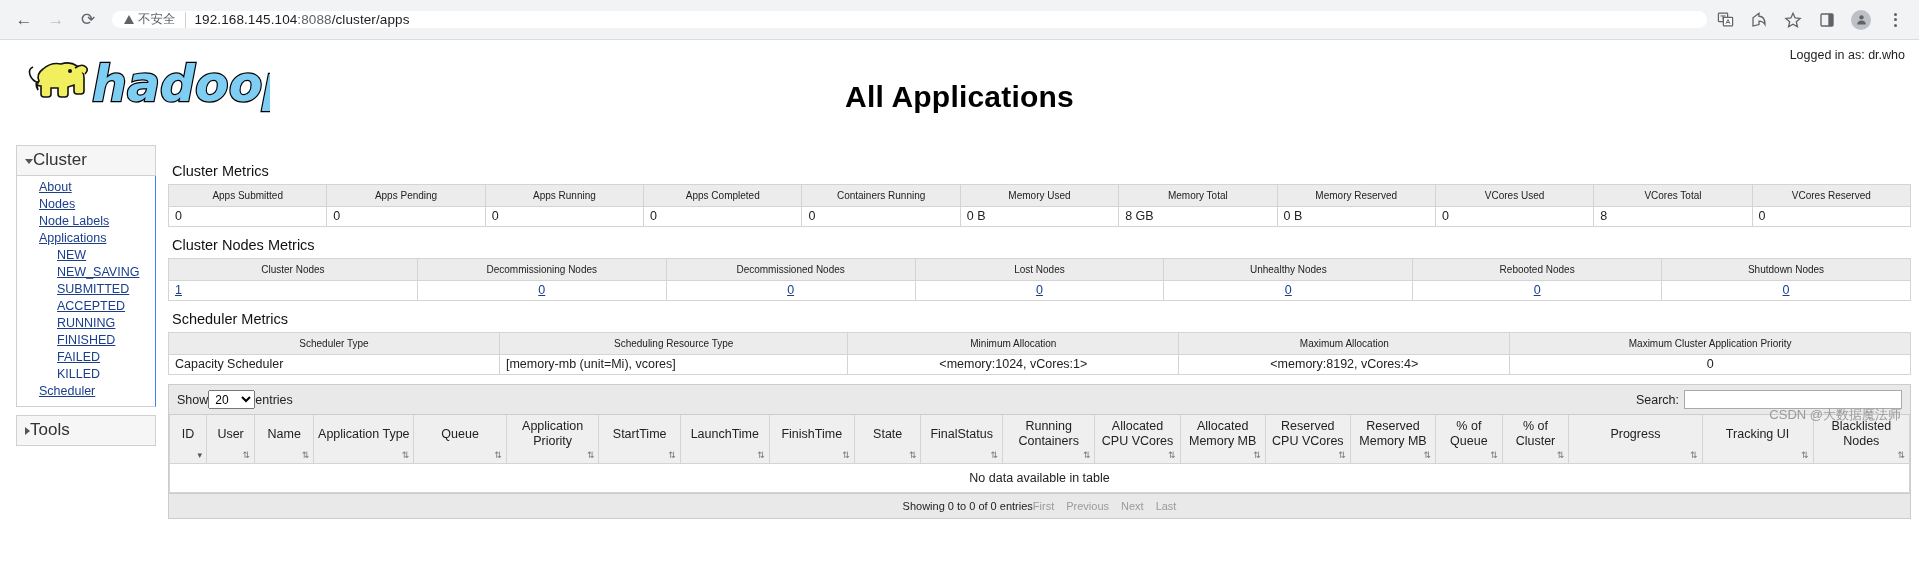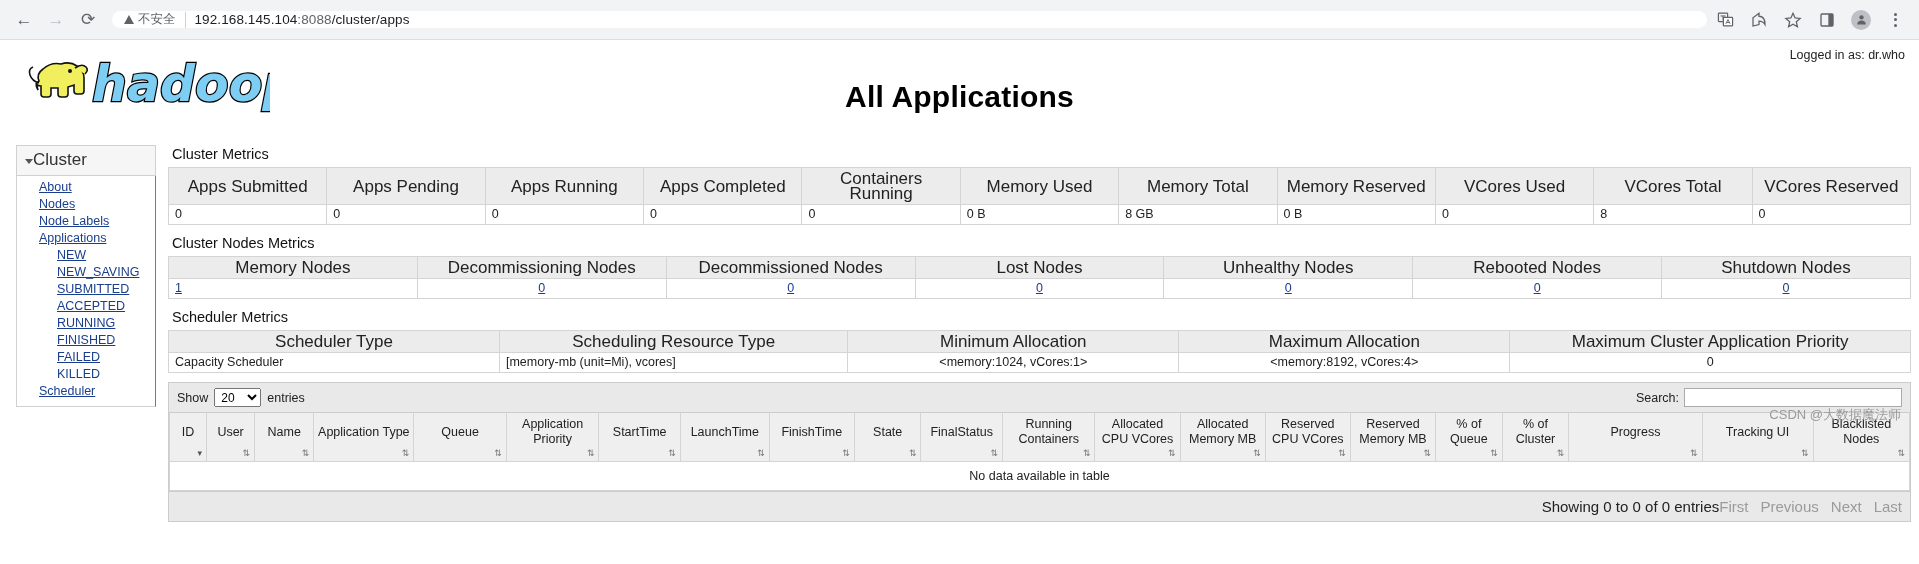--- a/index.html
+++ b/index.html
@@ -157,21 +157,21 @@
     cursor: pointer;
     white-space: nowrap;
   }
   .side-link.sub { padding-left: 40px; }
   .side-link.killed { text-decoration: none; }
   .tools-section { margin-top: 8px; }
 
   
   .content {
     position: absolute;
-    left: 168px; top: 105px;
+    left: 168px; top: 122px;
     right: 8px;
   }
   .sec-title {
     font-size: 14.5px;
     color: #111;
     margin: 0 0 4px 4px;
     line-height: 18px;
   }
   table.metrics {
     width: 100%;
@@ -180,21 +180,21 @@
     margin-bottom: 9px;
     table-layout: fixed;
   }
   table.metrics th {
     background: #ececec;
     border: 1px solid #d4d4d4;
     font-weight: normal;
     color: #222;
     padding: 3px 4px;
     text-align: center;
-    font-size: 17px;
+    font-size: 10px;
     line-height: 15px;
   }
   table.metrics td {
     border: 1px solid #d4d4d4;
     padding: 2px 6px;
     color: #222;
     text-align: left;
     background: #fff;
     line-height: 15px;
   }
@@ -213,21 +213,21 @@
   .dt-top {
     background: #e9e9e9;
     border-bottom: 1px solid #ccc;
     padding: 5px 8px;
     display: flex;
     align-items: center;
     justify-content: space-between;
     font-size: 12.5px;
     color: #222;
   }
-  .dt-length { display: flex; align-items: center; gap: 6px; }
+  .dt-length { display: flex; align-items: center; gap: 0; }
   .dt-length select {
     font-size: 12px;
     font-family: "Liberation Sans", sans-serif;
     padding: 0 2px;
     height: 19px;
   }
   .dt-filter { display: flex; align-items: center; gap: 5px; }
   .dt-filter input {
     font-size: 12px;
     font-family: "Liberation Sans", sans-serif;
@@ -267,25 +267,25 @@
   table.apps td.empty {
     border: 1px solid #d4d4d4;
     text-align: center;
     padding: 7px;
     color: #222;
     background: #fff;
   }
   .dt-bottom {
     background: #e9e9e9;
     border-top: 1px solid #ccc;
-    padding: 6px 8px;
+    padding: 6px 0;
     display: flex;
     align-items: center;
-    justify-content: flex-end;
-    font-size: 15px;
+    justify-content: center;
+    font-size: 11px;
     color: #222;
   }
   .dt-paginate { display: flex; gap: 12px; color: #9b9b9b; }
   .dt-paginate span { cursor: pointer; }
 
   .watermark {
     position: absolute;
     right: 18px;
     bottom: 6px;
     color: #9a9a9a;
@@ -385,20 +385,24 @@
       <a class="side-link sub">NEW</a>
       <a class="side-link sub">NEW_SAVING</a>
       <a class="side-link sub">SUBMITTED</a>
       <a class="side-link sub">ACCEPTED</a>
       <a class="side-link sub">RUNNING</a>
       <a class="side-link sub">FINISHED</a>
       <a class="side-link sub">FAILED</a>
       <a class="side-link sub killed">KILLED</a>
       <a class="side-link">Scheduler</a>
     </div>
+    <div class="side-section tools-section">
+      <span class="caret right"></span>
+      <span>Tools</span>
+    </div>
   </div>
 
   <div class="content">
 
     <div class="sec-title">Cluster Metrics</div>
     <table class="metrics">
       <thead>
           <tr>
         <th>Apps Submitted</th>
         <th>Apps Pending</th>
@@ -427,21 +431,21 @@
         <td>8</td>
         <td>0</td>
       </tr>
         </tbody>
     </table>
 
     <div class="sec-title">Cluster Nodes Metrics</div>
     <table class="metrics">
       <thead>
           <tr>
-        <th>Memory Nodes</th>
+        <th>Cluster Nodes</th>
         <th>Decommissioning Nodes</th>
         <th>Decommissioned Nodes</th>
         <th>Lost Nodes</th>
         <th>Unhealthy Nodes</th>
         <th>Rebooted Nodes</th>
         <th>Shutdown Nodes</th>
       </tr>
         </thead>
       <tbody>
           <tr>

